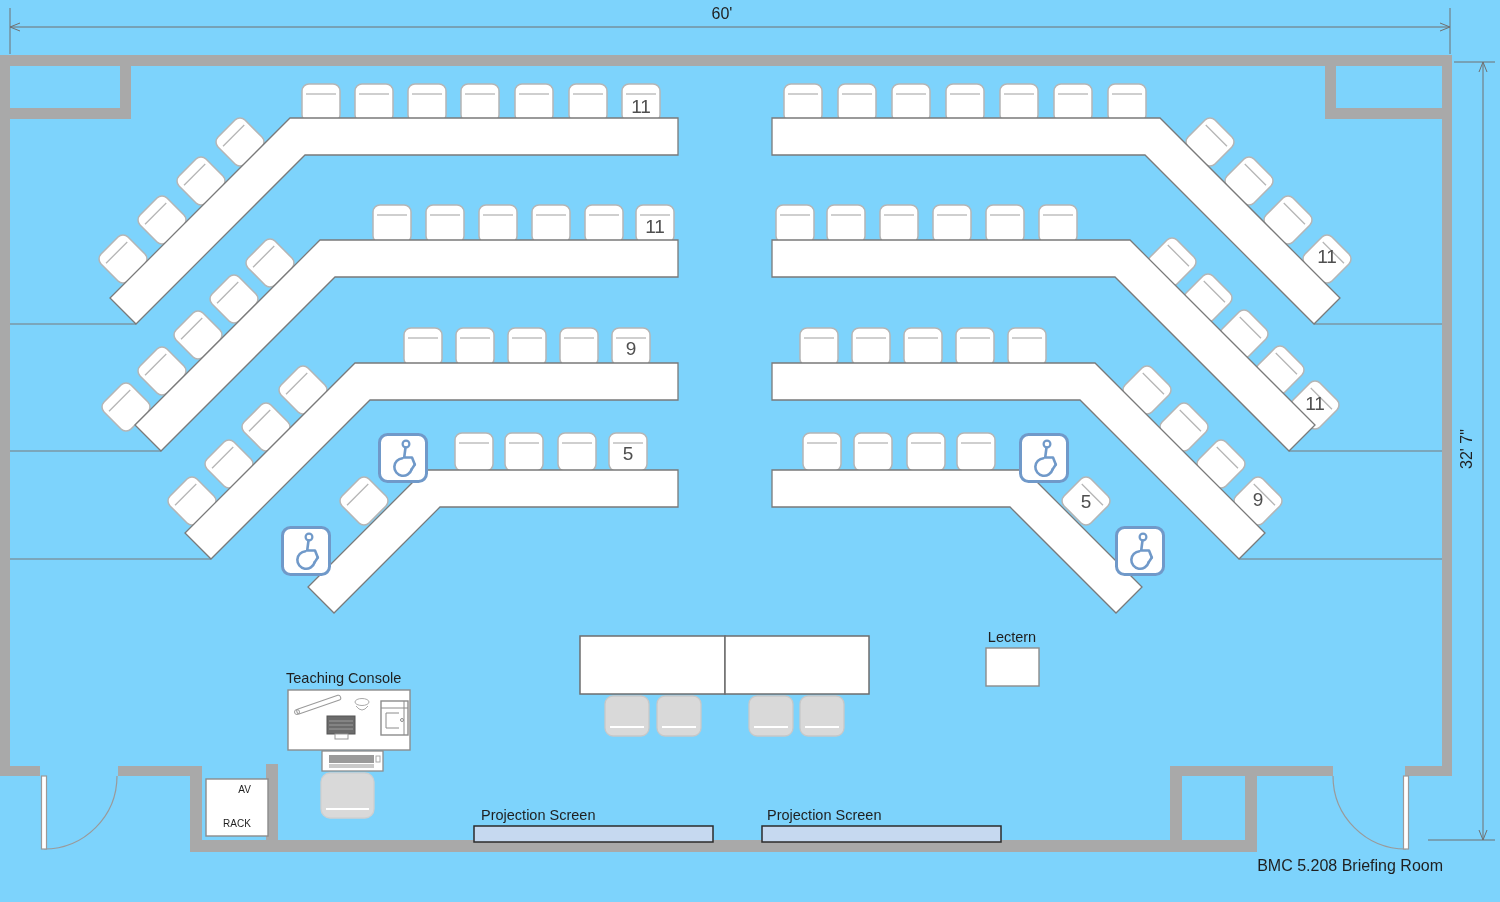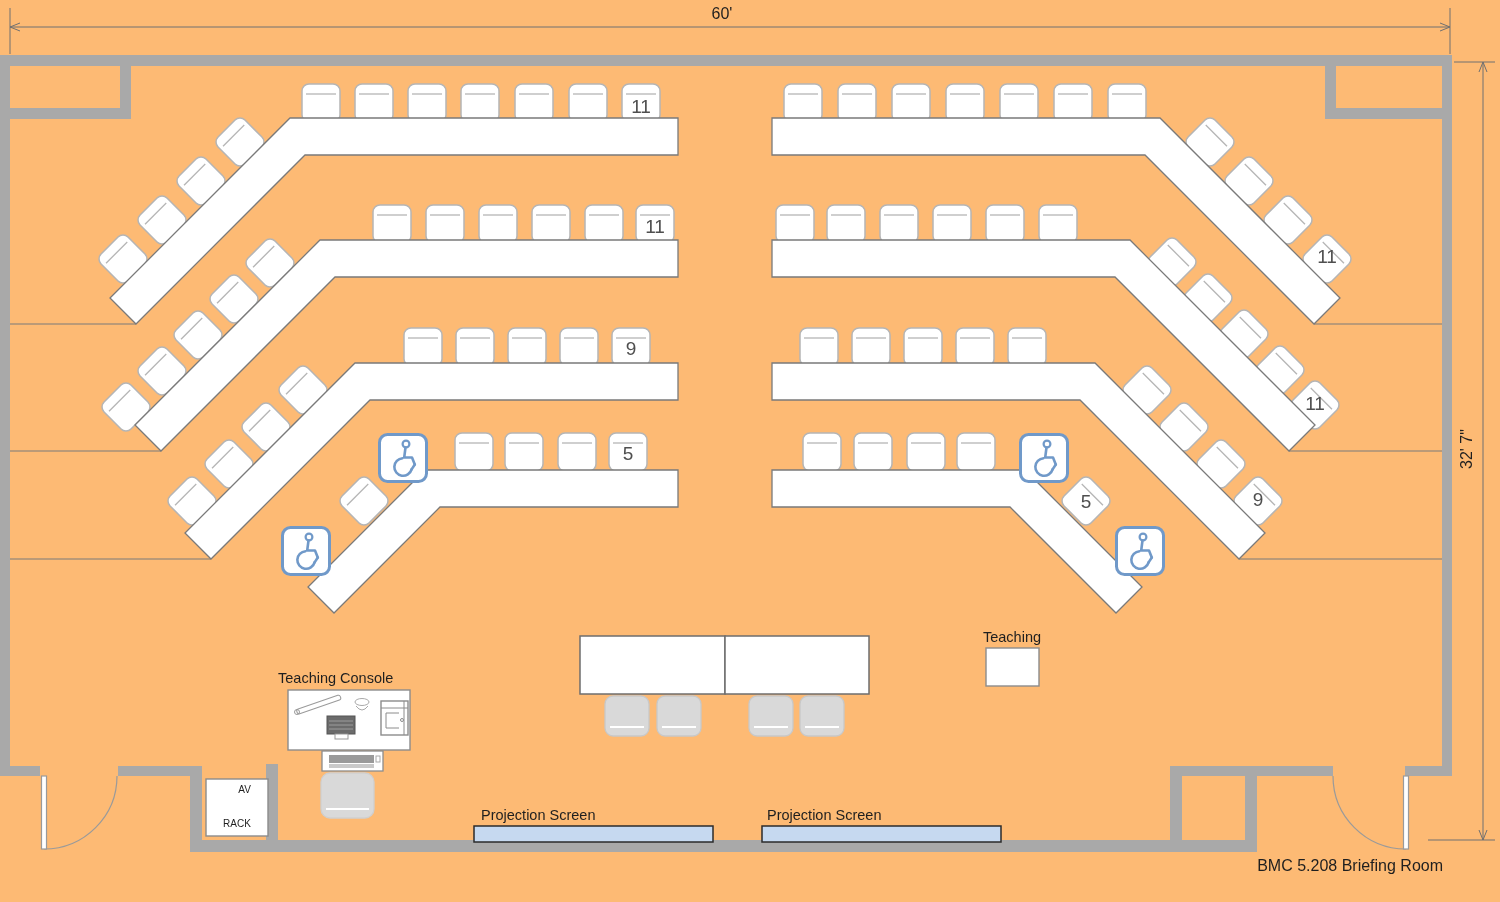--- a/index.html
+++ b/index.html
@@ -1,17 +1,17 @@
 <!DOCTYPE html>
 <html><head>
 <meta charset="utf-8">
 <style>
   html,body{margin:0;padding:0;background:#ffffff;}
   #stage{
-    position:relative;width:1500px;height:902px;background:#fdba74;overflow:hidden;
+    position:relative;width:1500px;height:902px;background:#7dd3fc;overflow:hidden;
     font-family:"Liberation Sans","DejaVu Sans",sans-serif;
   }
   #plan{position:absolute;left:0;top:0;}
   .wall{fill:var(--wall);stroke:none;}
   .tbl{fill:#ffffff;stroke:var(--table-stroke);stroke-width:1.3;}
   .tline{stroke:var(--table-stroke);stroke-width:1.1;}
   .ch{stroke:var(--chair-stroke);}
   .door{fill:none;stroke:#9a9a9a;stroke-width:1.2;}
   .leaf{fill:#ffffff;stroke:#9a9a9a;stroke-width:1.2;}
   .dim{stroke:var(--dim);stroke-width:1;fill:none;}
@@ -253,22 +253,22 @@
 
   <div class="lbl seatnum" style="left:641px;top:107px">11</div>
   <div class="lbl seatnum" style="left:655px;top:227px">11</div>
   <div class="lbl seatnum" style="left:631px;top:349px">9</div>
   <div class="lbl seatnum" style="left:628px;top:454px">5</div>
   <div class="lbl seatnum" style="left:1327px;top:257px">11</div>
   <div class="lbl seatnum" style="left:1315px;top:404px">11</div>
   <div class="lbl seatnum" style="left:1258px;top:500px">9</div>
   <div class="lbl seatnum" style="left:1086px;top:502px">5</div>
 
-  <div class="lbl caption" style="left:278px;top:670px">Teaching Console</div>
-  <div class="lbl caption center" style="left:1012px;top:637px">Teaching</div>
+  <div class="lbl caption" style="left:286px;top:670px">Teaching Console</div>
+  <div class="lbl caption center" style="left:1012px;top:637px">Lectern</div>
 
   <div class="lbl avlbl" style="left:237px;top:807px">
     <div>AV</div>
     <div>RACK</div>
   </div>
 
   <div class="lbl caption" style="left:481px;top:807px">Projection Screen</div>
   <div class="lbl caption" style="left:767px;top:807px">Projection Screen</div>
 
   <div class="lbl title" style="right:57px;top:857px">BMC 5.208 Briefing Room</div>

